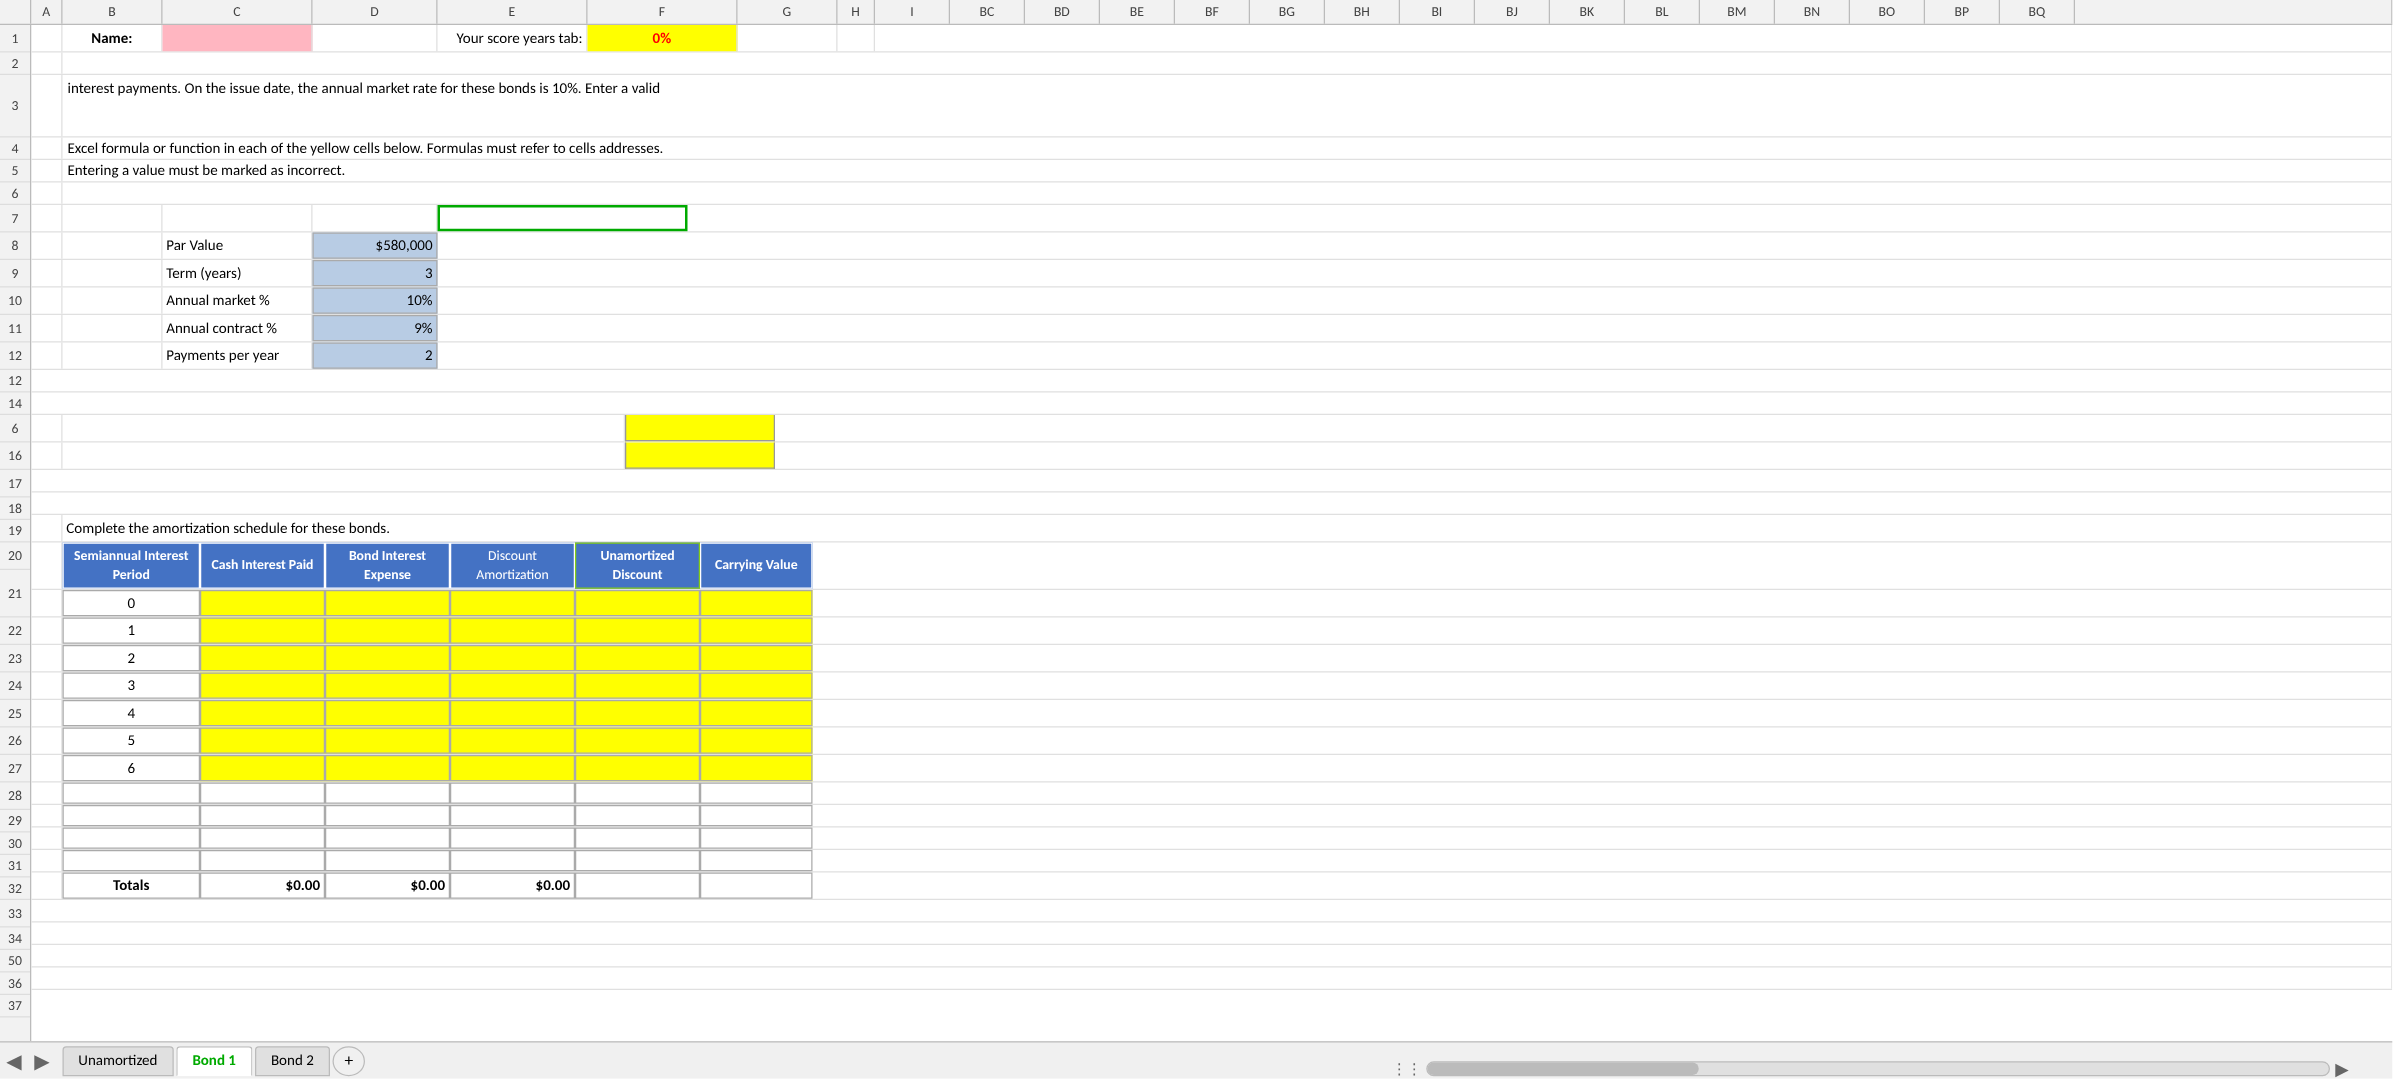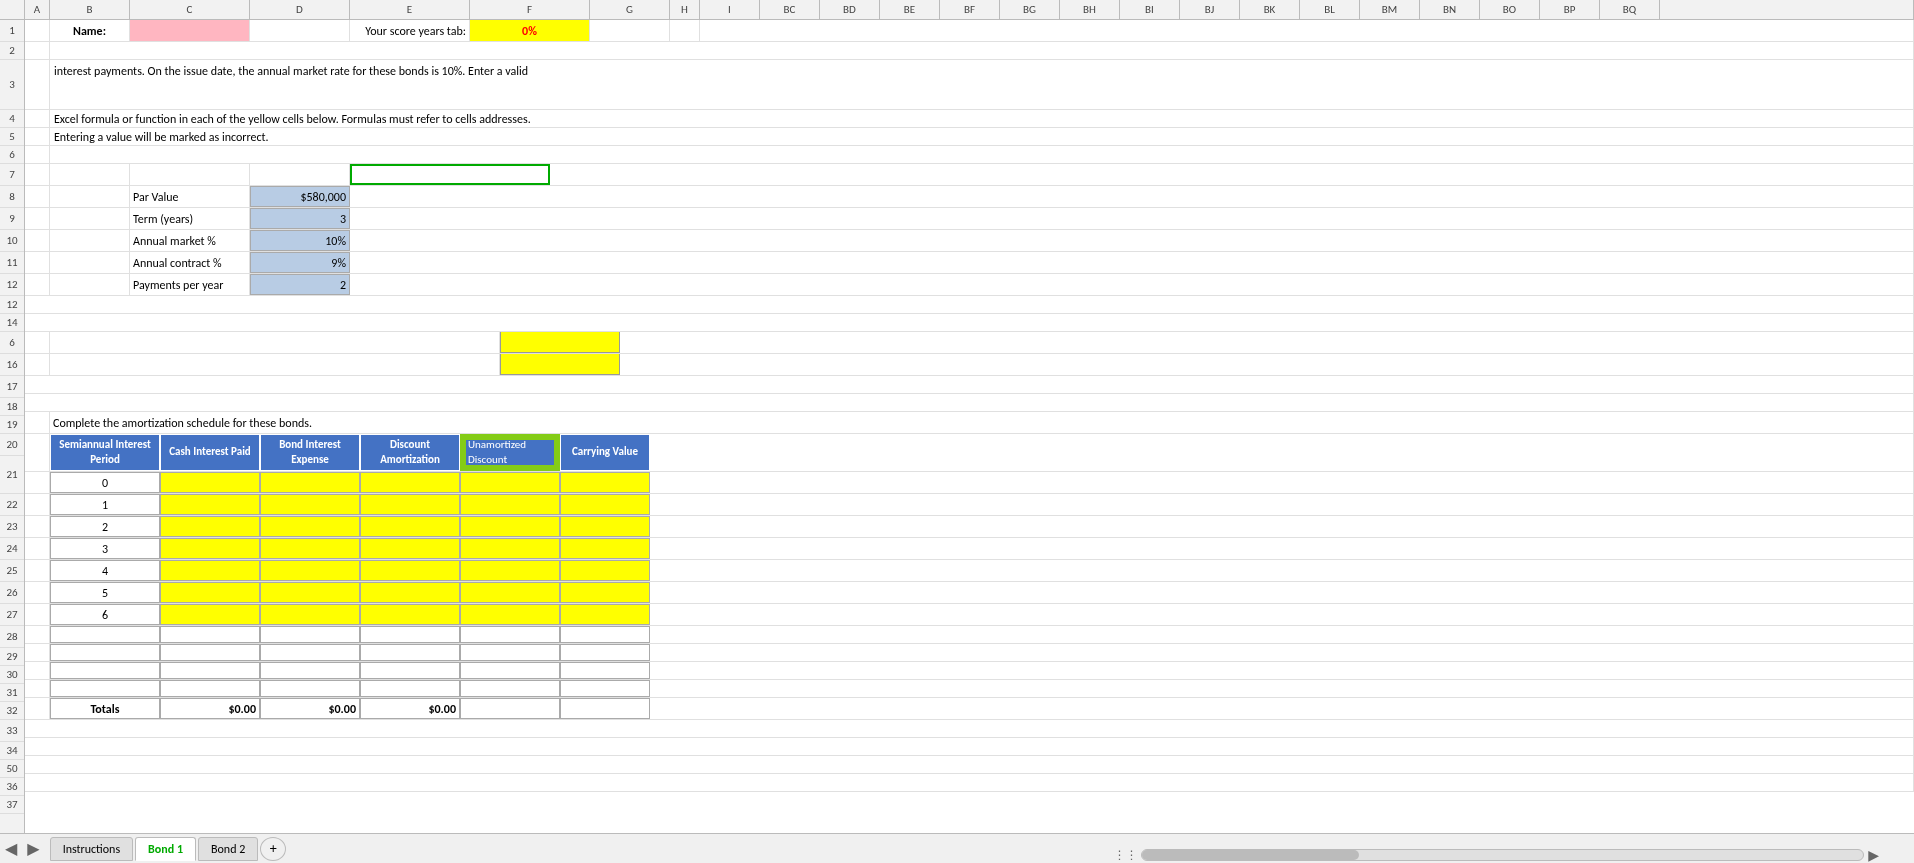--- a/index.html
+++ b/index.html
@@ -154,21 +154,21 @@
         </div>
       </div>
 
       <div class="grid-row" style="height:18px">
         <div class="cell col-a"></div>
         <div class="cell" style="flex:1; padding:0 4px; font-size:12px; border-right:1px solid #e0e0e0">Excel formula or function in each of the yellow cells below.  Formulas must refer to cells addresses.</div>
       </div>
 
       <div class="grid-row" style="height:18px">
         <div class="cell col-a"></div>
-        <div class="cell" style="flex:1; padding:0 4px; font-size:12px; border-right:1px solid #e0e0e0">Entering a value will be marked as incorrect.</div>
+        <div class="cell" style="flex:1; padding:0 4px; font-size:12px; border-right:1px solid #e0e0e0">Entering a value must be marked as incorrect.</div>
       </div>
 
       <div class="grid-row" style="height:18px">
         <div class="cell col-a"></div>
         <div class="cell" style="flex:1"></div>
       </div>
 
       <div class="grid-row" style="height:22px">
         <div class="cell col-a"></div>
         <div class="cell col-b"></div>
@@ -252,22 +252,22 @@
       <div class="grid-row" style="height:22px">
         <div class="cell col-a"></div>
         <div class="cell" style="flex:1; font-size:12px">Complete the amortization schedule for these bonds.</div>
       </div>
 
       <div class="grid-row" style="height:38px">
         <div class="cell col-a"></div>
         <div class="cell" style="width:110px; background:#4472c4; color:white; font-weight:bold; text-align:center; justify-content:center; border:1px solid #fff; white-space:normal; line-height:1.3; font-size:11px; padding:2px">Semiannual Interest Period</div>
         <div class="cell" style="width:100px; background:#4472c4; color:white; font-weight:bold; text-align:center; justify-content:center; border:1px solid #fff; white-space:normal; line-height:1.3; font-size:11px; padding:2px">Cash Interest Paid</div>
         <div class="cell" style="width:100px; background:#4472c4; color:white; font-weight:bold; text-align:center; justify-content:center; border:1px solid #fff; white-space:normal; line-height:1.3; font-size:11px; padding:2px">Bond Interest Expense</div>
-        <div class="cell" style="width:100px; background:#4472c4; color:white; font-weight:bold; text-align:center; justify-content:center; border:1px solid #fff; white-space:normal; line-height:1.3; font-size:11px; padding:2px">Discount Amortization</div>
-        <div class="cell" style="width:100px; background:#4472c4; color:white; font-weight:normal; text-align:left; justify-content:center; border:6px solid #84cc16; white-space:normal; line-height:1.3; font-size:11px; padding:2px">Unamortized Discount</div>
+        <div class="cell" style="width:100px; background:#4472c4; color:white; font-weight:normal; text-align:center; justify-content:center; border:1px solid #fff; white-space:normal; line-height:1.3; font-size:11px; padding:2px">Discount Amortization</div>
+        <div class="cell" style="width:100px; background:#4472c4; color:white; font-weight:bold; text-align:center; justify-content:center; border:1px solid #84cc16; white-space:normal; line-height:1.3; font-size:11px; padding:2px">Unamortized Discount</div>
         <div class="cell" style="width:90px; background:#4472c4; color:white; font-weight:bold; text-align:center; justify-content:center; border:1px solid #fff; white-space:normal; line-height:1.3; font-size:11px; padding:2px">Carrying Value</div>
         <div class="cell" style="flex:1"></div>
       </div>
 
       <div class="grid-row" style="height:22px">
         <div class="cell col-a"></div>
         <div class="cell" style="width:110px; border:1px solid #aaa; justify-content:center">0</div>
         <div class="cell" style="width:100px; border:1px solid #aaa; background:#ffff00"></div>
         <div class="cell" style="width:100px; border:1px solid #aaa; background:#ffff00"></div>
         <div class="cell" style="width:100px; border:1px solid #aaa; background:#ffff00"></div>
@@ -406,21 +406,21 @@
       <div class="grid-row" style="height:18px">
         <div class="cell" style="flex:1"></div>
       </div>
 
     </div>
   </div>
 
   <div class="tabs-bar">
     <div style="display:flex; align-items:center; margin-right:8px; color:#666; font-size:16px">◀</div>
     <div style="display:flex; align-items:center; margin-right:8px; color:#666; font-size:16px">▶</div>
-    <div class="tab">Instructions</div>
+    <div class="tab">Unamortized</div>
     <div class="tab tab-active">Bond 1</div>
     <div class="tab">Bond 2</div>
     <div class="tab tab-add">+</div>
 
     <div style="position:absolute; right:35px; bottom:0; width:40%; height:16px; display:flex; align-items:center">
       <div style="display:flex; align-items:center; color:#666; margin-right:4px; font-size:12px">⋮⋮</div>
       <div style="flex:1; height:12px; background:#e0e0e0; border:1px solid #bbb; border-radius:6px">
         <div style="width:30%; height:100%; background:#bbb; border-radius:6px"></div>
       </div>
       <div style="color:#666; font-size:14px; margin-left:4px">▶</div>

